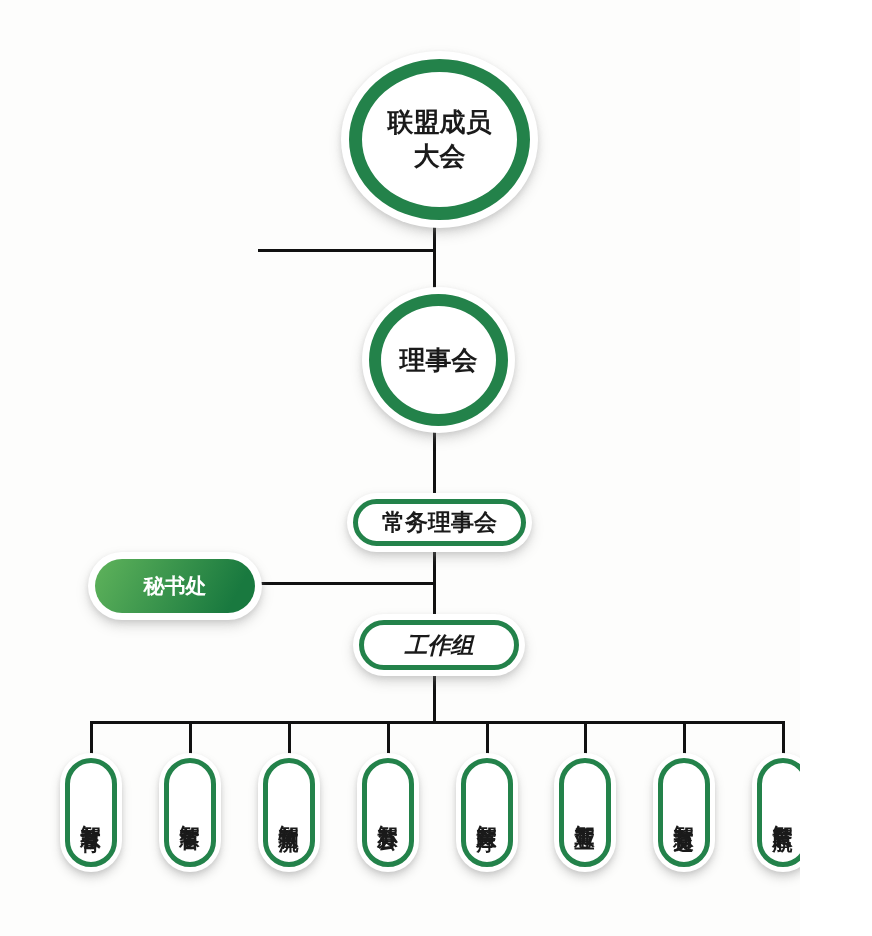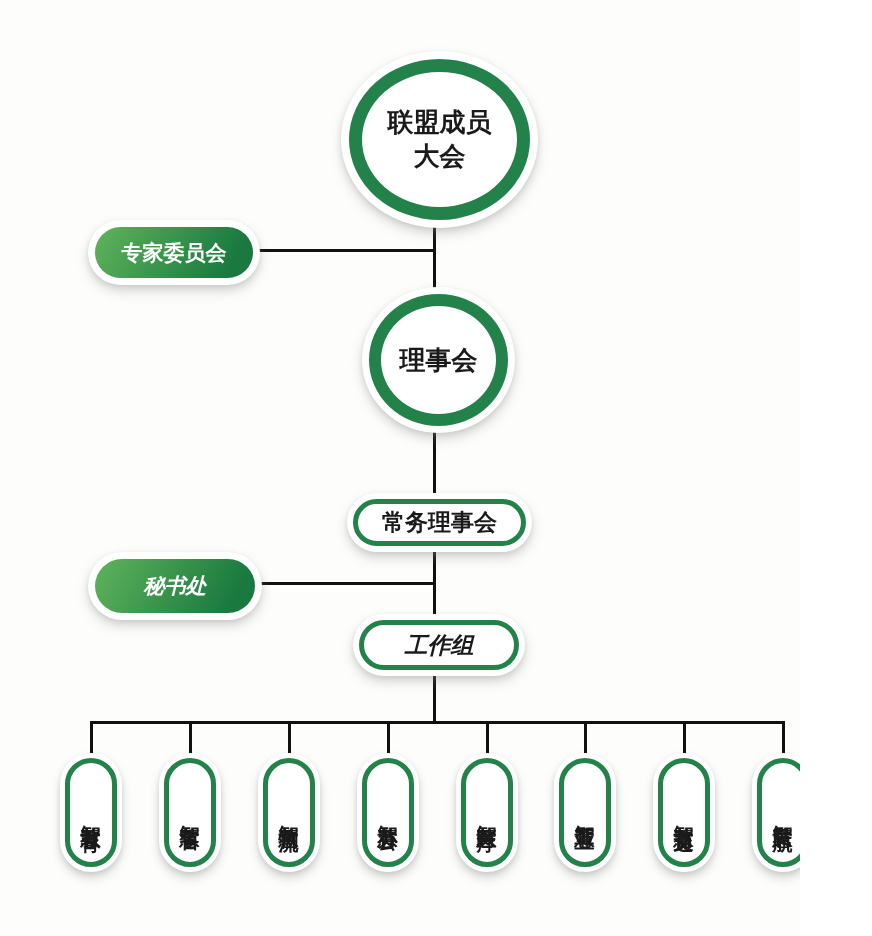--- a/index.html
+++ b/index.html
@@ -97,21 +97,21 @@
   .pill-workgroup { left: 353px; top: 614px; width: 172px; height: 62px; font-style: italic; }
   .pill-workgroup .node-inner { inset: 6px; font-size: 23px; }
 
   
   .pill-filled .node-inner {
     background: linear-gradient(118deg, var(--gradient-light) 0%, var(--gradient-dark) 85%);
     color: #ffffff;
   }
   .pill-expert { left: 88px; top: 220px; width: 172px; height: 65px; }
   .pill-expert .node-inner { inset: 7px; font-size: 21px; }
-  .pill-secretariat { left: 88px; top: 552px; width: 174px; height: 68px; font-style: italic; }
+  .pill-secretariat { left: 88px; top: 552px; width: 174px; height: 68px; }
   .pill-secretariat .node-inner { inset: 7px; font-size: 21px; }
 
   
   .dept {
     position: absolute;
     top: 753px;
     width: 62px;
     height: 119px;
     background: #ffffff;
     border-radius: 31px;
@@ -164,23 +164,20 @@
   <div class="line v drop drop-4"></div>
   <div class="line v drop drop-5"></div>
   <div class="line v drop drop-6"></div>
   <div class="line v drop drop-7"></div>
 
   <div class="node circle circle-assembly">
     <div class="node-inner">联盟成员
 大会</div>
   </div>
 
-  <div class="node pill pill-filled pill-expert">
-    <div class="node-inner">专家委员会</div>
-  </div>
 
   <div class="node circle circle-council">
     <div class="node-inner">理事会</div>
   </div>
 
   <div class="node pill pill-outline pill-standing">
     <div class="node-inner">常务理事会</div>
   </div>
 
   <div class="node pill pill-filled pill-secretariat">

